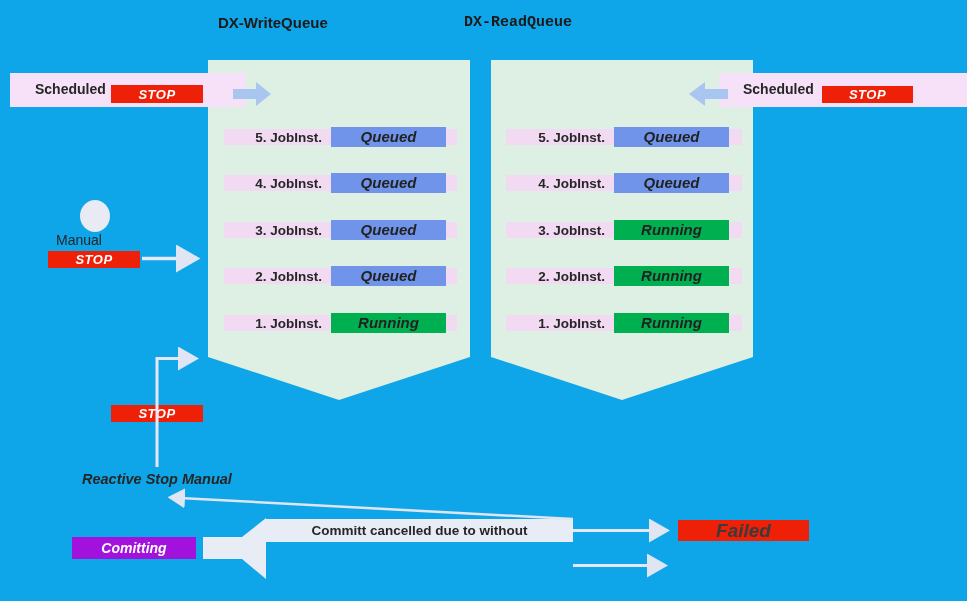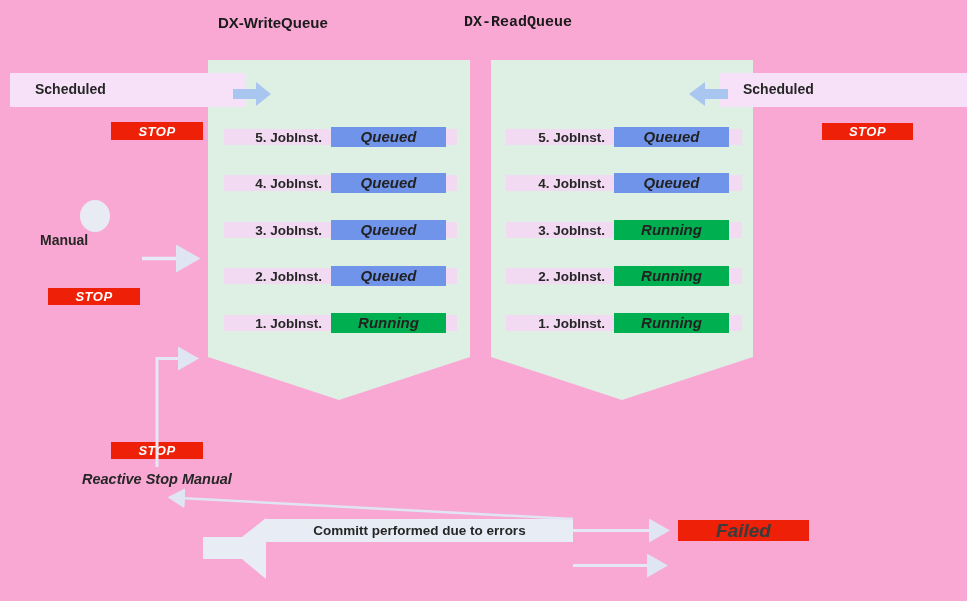--- a/index.html
+++ b/index.html
@@ -1,54 +1,53 @@
 <!DOCTYPE html>
 <html><head>
 <meta charset="utf-8">
 <style>
   html,body { margin:0; padding:0; background:#ffffff; }
   * { box-sizing:border-box; }
   .canvas {
-    position:relative; width:967px; height:601px; background:#f9a8d4;
+    position:relative; width:967px; height:601px; background:#0ea5e9;
     font-family:"Liberation Sans", sans-serif; color:#262626; overflow:hidden;
   }
   svg.layer { position:absolute; left:0; top:0; width:967px; height:601px; pointer-events:none; }
   .abs { position:absolute; }
 
   .queue-title { font-size:15px; font-weight:bold; color:#1a1a1a; }
 
   .band { position:absolute; top:73px; height:34px; background:#f6e1f8; }
   .band .band-label { position:absolute; top:8px; font-size:14px; font-weight:bold; color:#262626; }
 
   .stop-btn {
     position:absolute; background:#ee2108; color:#ffffff;
     font-size:13px; font-weight:bold; font-style:italic;
     text-align:center; display:flex; align-items:center; justify-content:center;
     letter-spacing:0.5px;
-    margin-top:37px;
   }
 
   .job-row {
     position:absolute; height:16px; background:#f2daf3;
     display:flex; align-items:center;
   }
   .job-row .job-label {
     width:107px; text-align:right; padding-right:9px;
     font-size:13.5px; font-weight:bold; color:#262626; white-space:nowrap;
   }
   .status-chip {
     width:115px; height:20px; line-height:20px; text-align:center;
     font-size:15px; font-weight:bold; font-style:italic; color:#222222;
   }
 
   .manual-circle {
     position:absolute; left:80px; top:200px; width:30px; height:32px;
     border-radius:50%; background:#e8ebf3;
   }
-  .manual-label { left:40px; top:232px; font-size:14px; font-weight:bold; }
+  .manual-label { left:56px; top:232px; font-size:14px; font-weight:normal; }
 
   .reactive-label {
     left:82px; top:471px; font-size:14.5px; font-weight:bold; font-style:italic; color:#262626;
   }
 
   .commit-btn {
     position:absolute; left:72px; top:537px; width:124px; height:22px;
     background:#a312dc; color:#ffffff; font-size:14px; font-weight:bold; font-style:italic;
     display:flex; align-items:center; justify-content:center;
   }
@@ -129,21 +128,22 @@
     <div class="status-chip" style="background: rgb(0, 176, 80);">Running</div>
   </div>
 
   <div class="manual-circle"></div>
   <div class="abs manual-label">Manual</div>
   <div class="stop-btn" style="left:48px; top:251px; width:92px; height:17px;">STOP</div>
 
   <div class="stop-btn" style="left:111px; top:405px; width:92px; height:17px;">STOP</div>
   <div class="abs reactive-label">Reactive Stop Manual</div>
 
-  <div class="banner" style="top:519px;">Committ performed due to errors</div>
+  <div class="commit-btn">Comitting</div>
+  <div class="banner" style="top:519px;">Committ cancelled due to without</div>
   <div class="result-box result-failed">Failed</div>
 
   <svg class="layer">
     <defs>
       <marker id="ah" markerWidth="9" markerHeight="9" refX="6" refY="4" orient="auto">
         <path d="M0,0 L7,4 L0,8 Z" fill="#dfe5f3"></path>
       </marker>
     </defs>
 
     <polygon points="233,89 256,89 256,82 271,94 256,106 256,99 233,99" fill="#a9c6f1"></polygon>

